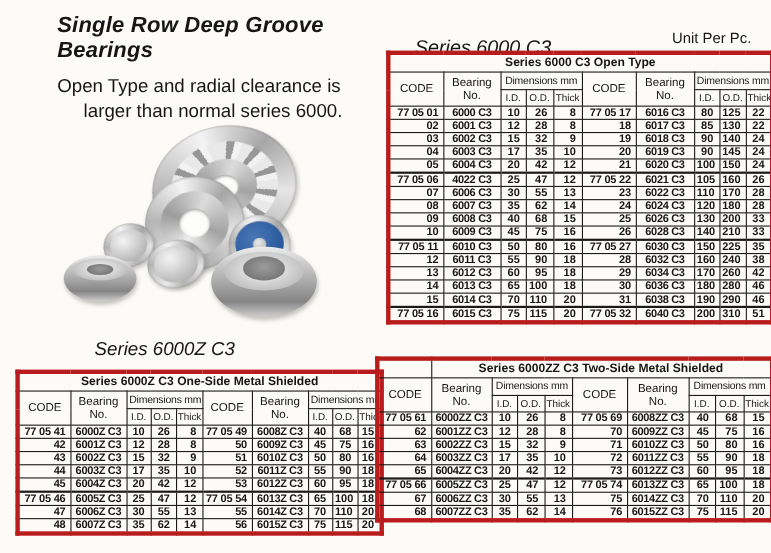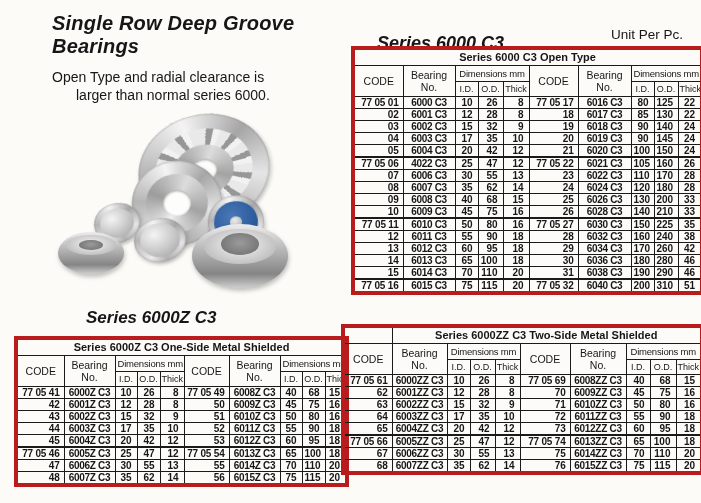--- a/index.html
+++ b/index.html
@@ -4,24 +4,24 @@
 <style>
   html,body{margin:0;padding:0;background:#e8e8e8}
   .page{
     position:relative;width:701px;height:503px;background:#fcfbf8;
     font-family:"Liberation Sans","DejaVu Sans",sans-serif;color:#161616;
     overflow:hidden;margin:0 auto;
   }
   
   .intro{position:absolute;left:52px;top:12px;}
   .intro-title{font-style:italic;font-weight:bold;font-size:20px;line-height:1.14;letter-spacing:.2px;}
-  .desc{margin-top:10px;font-size:14px;line-height:1.3;}
+  .desc{margin-top:10px;font-size:17px;line-height:1.3;}
   .desc-l2{margin-left:24px;}
   
-  .h-series{position:absolute;font-style:italic;font-weight:bold;font-size:18px;white-space:nowrap;}
+  .h-series{position:absolute;font-style:italic;font-weight:normal;font-size:18px;white-space:nowrap;}
   #h-open{left:377px;top:18px;}
   #h-z{left:66px;top:294px;font-size:17px;margin-left:20px;}
   #h-zz{left:356px;top:294px;font-size:17px;}
   .unit{position:absolute;right:18px;top:27px;font-size:13.5px;}
   
   table.t{position:absolute;border-collapse:collapse;table-layout:fixed;border:4px solid #b91c1c;padding-left:20px;}
   .t td{border:1px solid #1a1a1a;font-size:10px;font-weight:bold;height:11px;line-height:11px;
         padding:0 2px;overflow:hidden;white-space:nowrap;}
   .t .title-row td{font-size:11px;height:15px;text-align:center;font-weight:bold;}
   .t td.hc{font-weight:normal;font-size:10.5px;text-align:center;line-height:1.15;white-space:normal;overflow:visible;}

